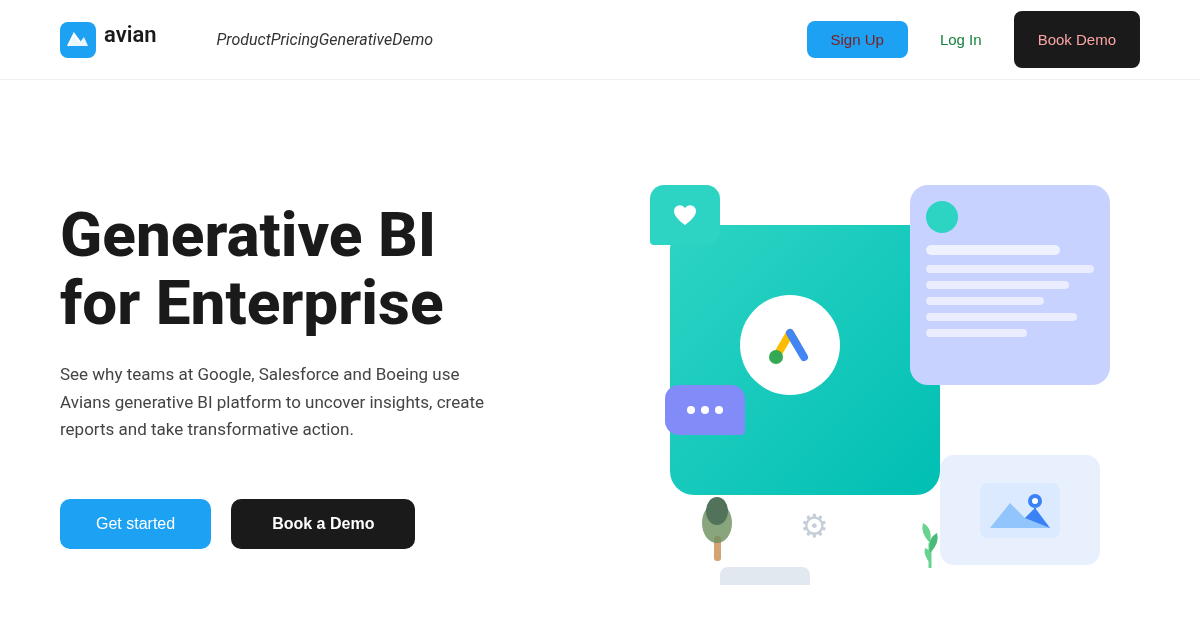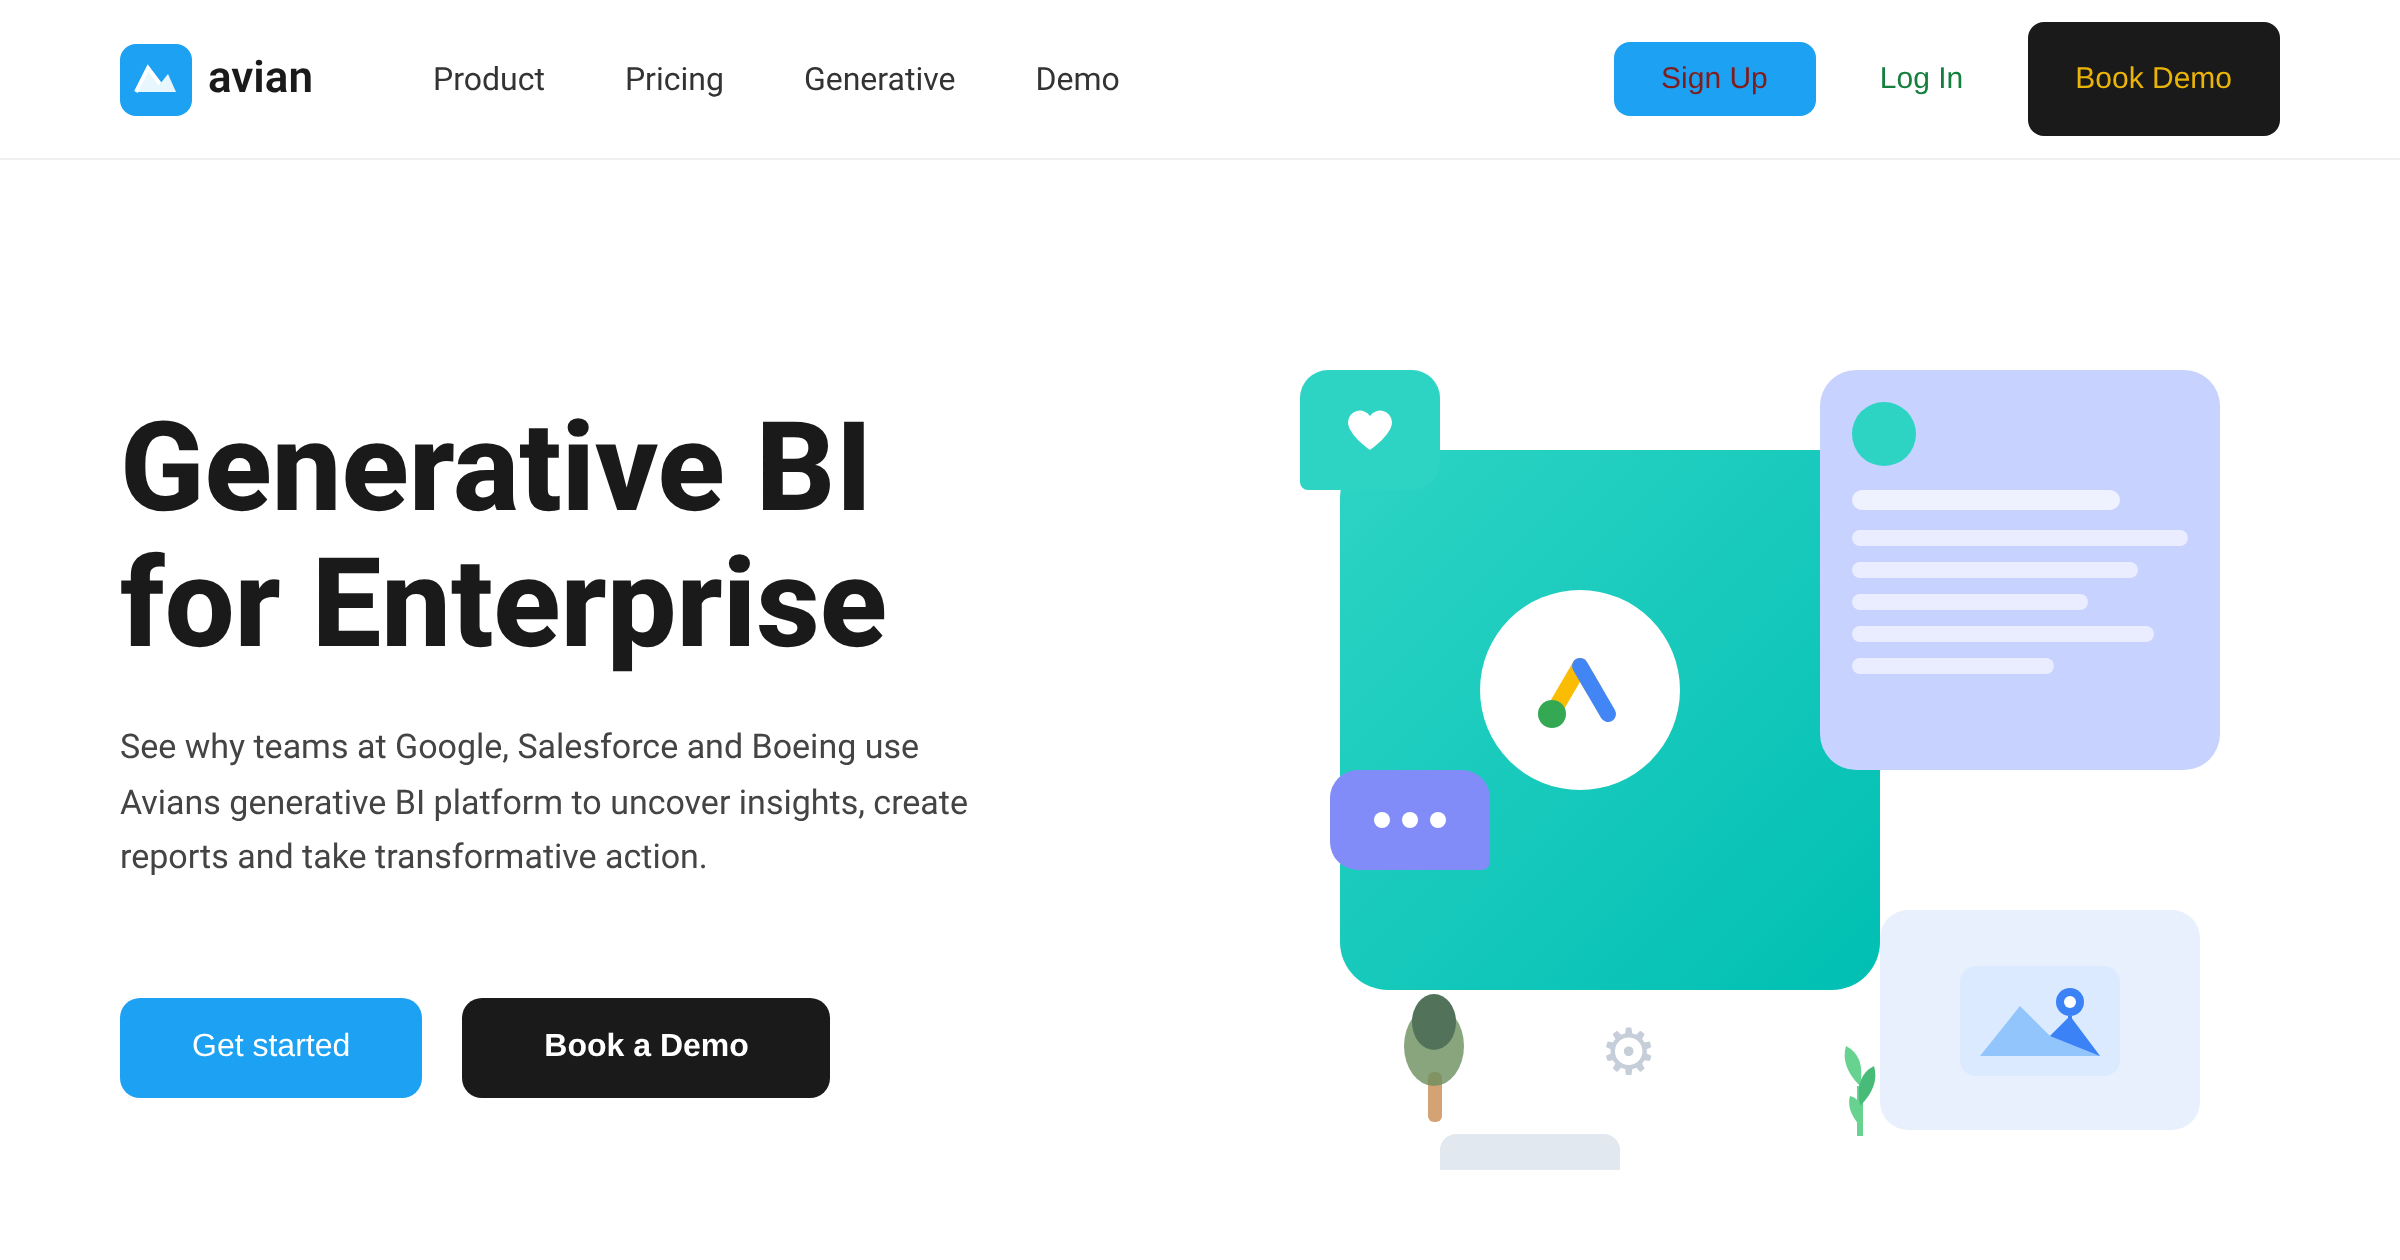--- a/index.html
+++ b/index.html
@@ -14,38 +14,38 @@
     
     nav {
       display: flex;
       align-items: center;
       padding: 0 60px;
       height: 80px;
       border-bottom: 1px solid #f0f0f0;
     }
     .logo-area {
       display: flex;
-      align-items: center;
+      align-items: flex-start;
       gap: 8px;
       margin-right: 60px;
       text-decoration: none;
     }
     .logo-icon {
       width: 36px;
       height: 36px;
     }
     .logo-text {
       font-size: 22px;
       font-weight: 600;
       color: #1a1a1a;
     }
     .nav-links {
       display: flex;
-      gap: 40px;
       flex: 1;
+      font-style: italic;
     }
     .nav-link {
       font-size: 16px;
       color: #333;
       text-decoration: none;
       cursor: pointer;
     }
     .nav-actions {
       display: flex;
       align-items: center;
@@ -64,21 +64,21 @@
     .btn-login {
       background: transparent;
       color: #15803d;
       border: none;
       padding: 10px 16px;
       font-size: 15px;
       cursor: pointer;
     }
     .btn-bookdemo {
       background: #1a1a1a;
-      color: #eab308;
+      color: #fca5a5;
       border: none;
       padding: 20px 24px;
       border-radius: 8px;
       font-size: 15px;
       font-weight: 500;
       cursor: pointer;
     }
 
     
     .hero {

